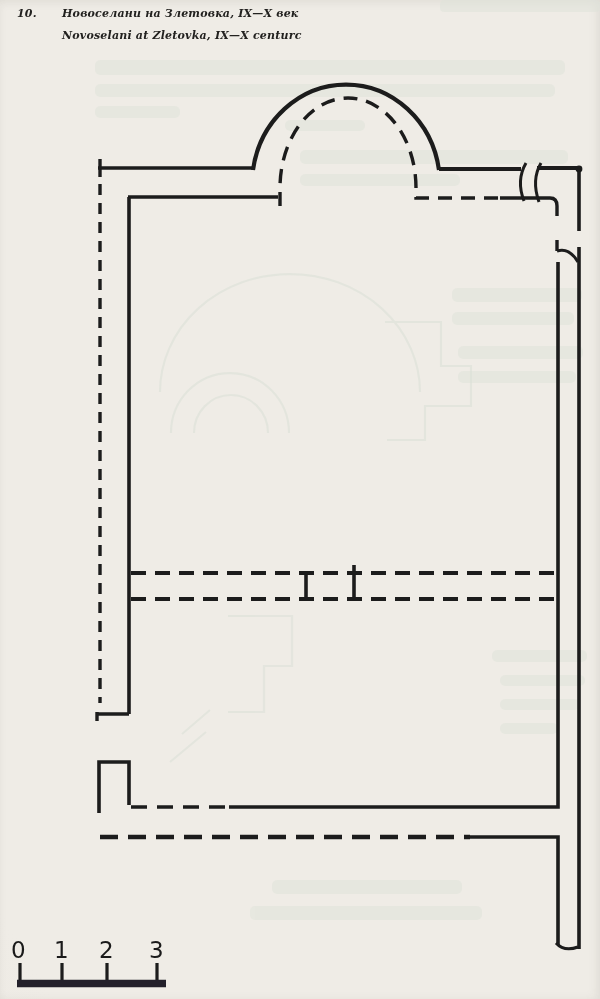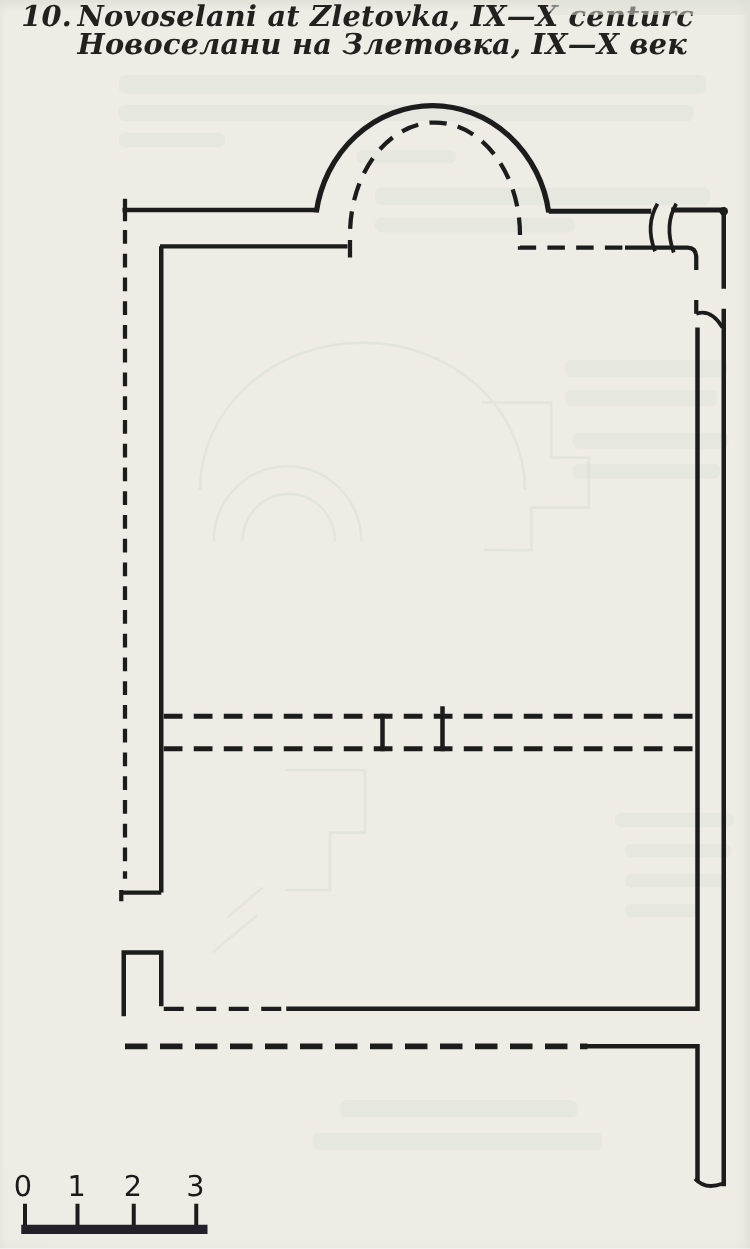--- a/index.html
+++ b/index.html
@@ -8,21 +8,21 @@
     width:600px;height:999px;
     overflow:hidden;
     background:radial-gradient(130% 130% at 55% 45%, #efece6 55%, #e8e5de 100%);
     box-shadow:inset -4px 0 10px rgba(60,55,45,.05), inset 0 4px 8px rgba(60,55,45,.04);
     font-family:"DejaVu Serif", serif;
   }
   .title{
     position:absolute;top:3px;left:17px;
     display:flex;
     font-style:italic;font-weight:bold;
-    font-size:23px;color:#22211f;letter-spacing:.2px;
+    font-size:11px;color:#22211f;letter-spacing:.2px;
   }
   .fig-num{width:45px;line-height:22px;}
   .cap .line{line-height:22px;white-space:nowrap;}
   svg.plan{position:absolute;left:0;top:0;width:600px;height:999px;}
   .ink{stroke:#1c1c1c;fill:none;stroke-linecap:butt;}
   .ghost-stroke{stroke:#dbe0d7;fill:none;stroke-width:2.2;}
   .ghost-fill{fill:#dfe3da;}
   .scale-labels span{
     position:absolute;top:937px;
     font-family:"DejaVu Sans", sans-serif;
@@ -31,22 +31,22 @@
   .sl-0{left:11px;} .sl-1{left:54px;} .sl-2{left:99px;} .sl-3{left:149px;}
 </style>
 </head>
 <body>
 
 <div class="page">
 
   <div class="title">
     <span class="fig-num">10.</span>
     <div class="cap">
+      <div class="line">Новоселани на Злетовка, IX—X век</div>
       <div class="line">Novoselani at Zletovka, IX—X centurc</div>
-      <div class="line">Новоселани на Злетовка, IX—X век</div>
     </div>
   </div>
 
   <svg class="plan" viewBox="0 0 600 999">
 
     <g opacity="0.5">
       <rect class="ghost-fill" x="440" y="0" width="160" height="12" rx="4"></rect>
       <rect class="ghost-fill" x="95" y="60" width="470" height="15" rx="5"></rect>
       <rect class="ghost-fill" x="95" y="84" width="460" height="13" rx="5"></rect>
       <rect class="ghost-fill" x="95" y="106" width="85" height="12" rx="5"></rect>

